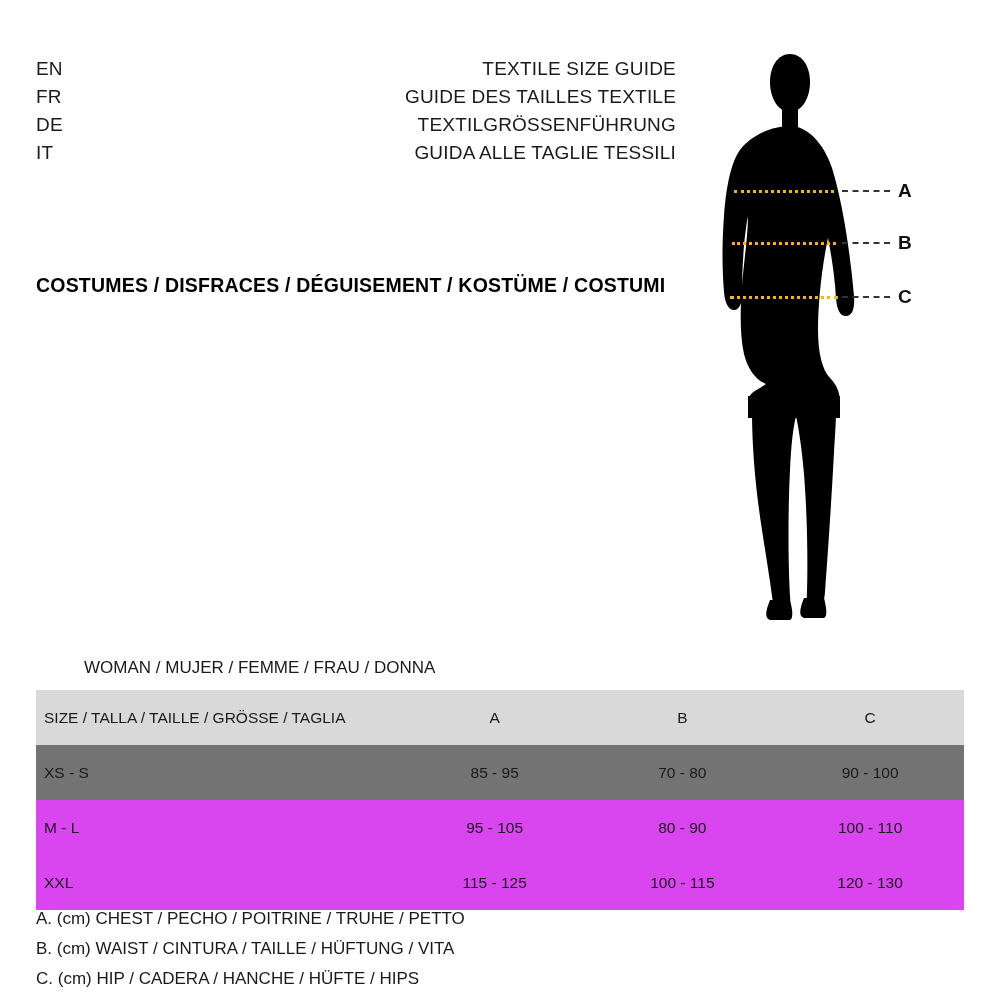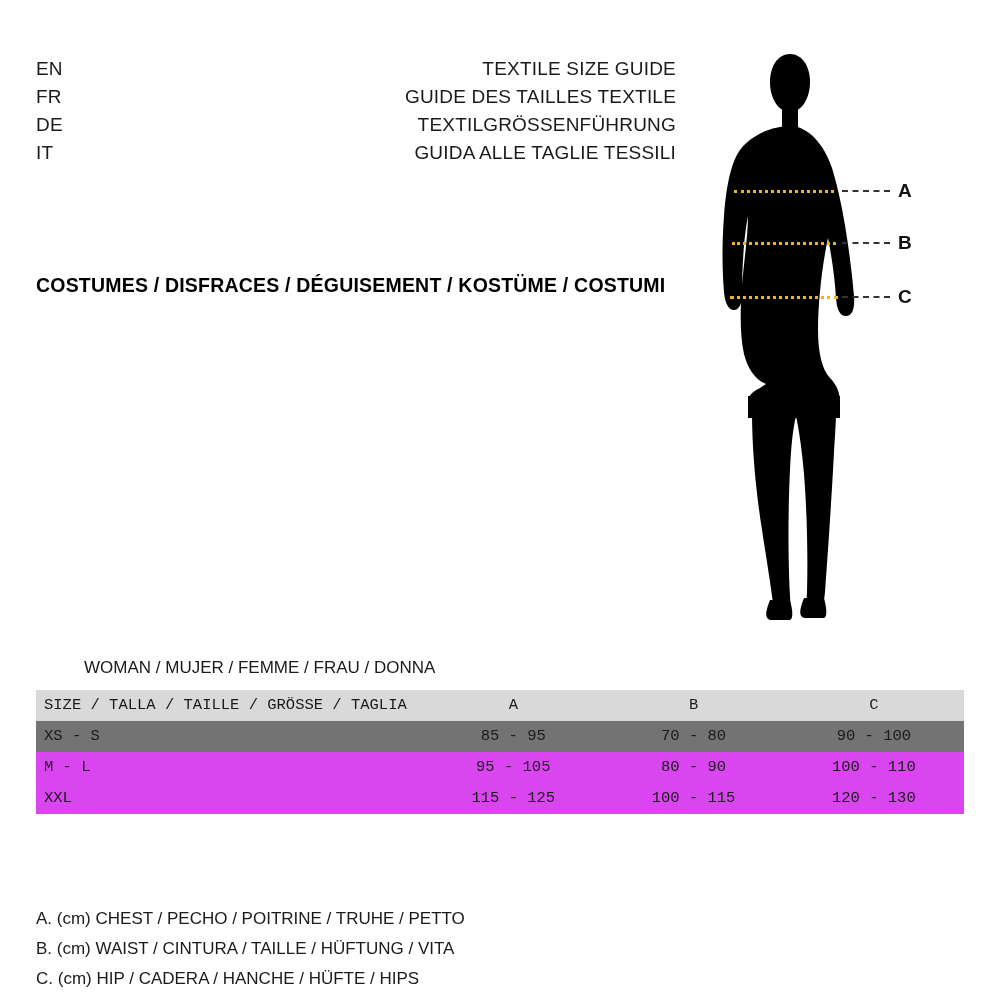--- a/index.html
+++ b/index.html
@@ -95,25 +95,24 @@
     position: absolute;
     left: 36px;
     top: 690px;
     width: 928px;
     border-collapse: collapse;
     font-size: 15.5px;
     color: #1a1a1a;
   }
   table.size-table th,
   table.size-table td {
-    padding: 4px;
+    padding: 16px;
     height: 23px;
     line-height: 23px;
     font-weight: normal;
-    font-family: Liberation Mono, monospace;
   }
   table.size-table thead tr {
     background: #d9d9d9;
   }
   table.size-table th.col-size,
   table.size-table td.col-size {
     text-align: left;
     padding-left: 8px;
     width: 390px;
   }

